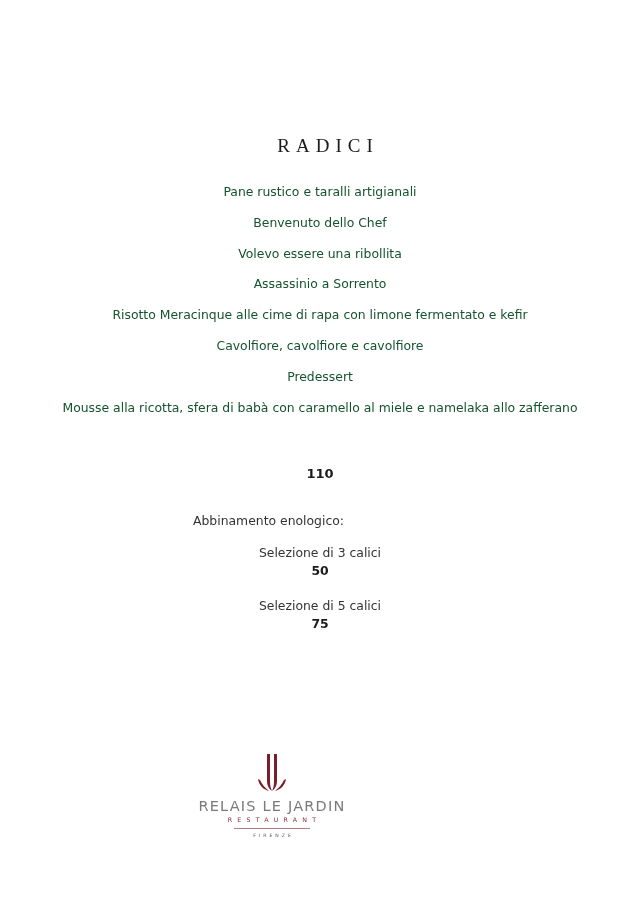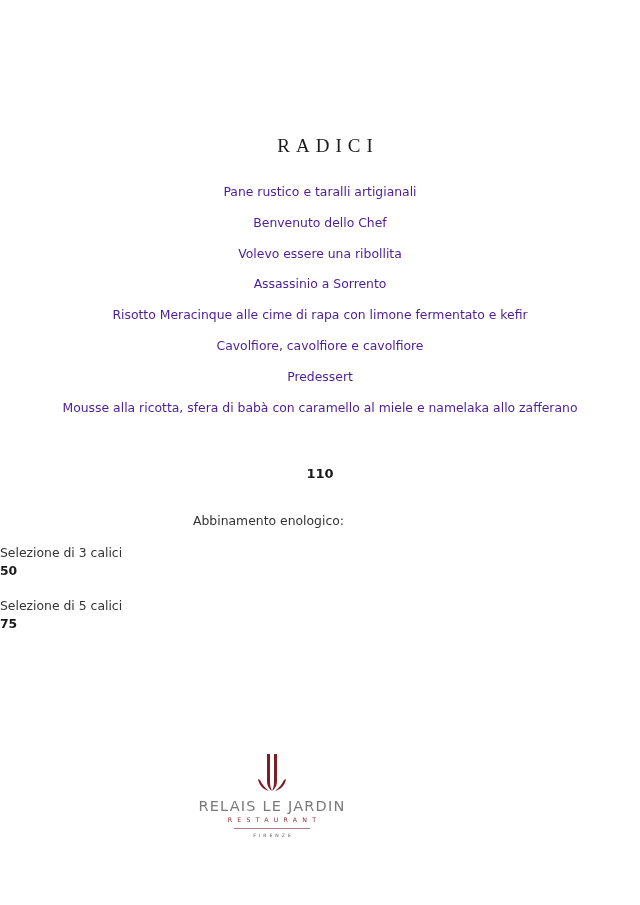--- a/index.html
+++ b/index.html
@@ -36,21 +36,21 @@
       width: 640px;
       margin: 0;
       padding: 0;
       list-style: none;
     }
     .course {
       height: 30.8px;
       line-height: 18px;
       text-align: center;
       font-size: 12.4px;
-      color: #4c1d95;
+      color: #14532d;
       white-space: nowrap;
     }
     .price-main {
       position: absolute;
       top: 466px;
       left: 0;
       width: 640px;
       text-align: center;
       font-size: 13px;
       font-weight: bold;
@@ -62,21 +62,21 @@
       left: 0;
       width: 537px;
       text-align: center;
       font-size: 12.4px;
       color: #333333;
     }
     .pairing-option {
       position: absolute;
       left: 0;
       width: 640px;
-      text-align: left;
+      text-align: center;
     }
     .pairing-option .opt-label {
       display: block;
       font-size: 12.4px;
       color: #333333;
       line-height: 18px;
     }
     .pairing-option .opt-price {
       display: block;
       font-size: 12.4px;

